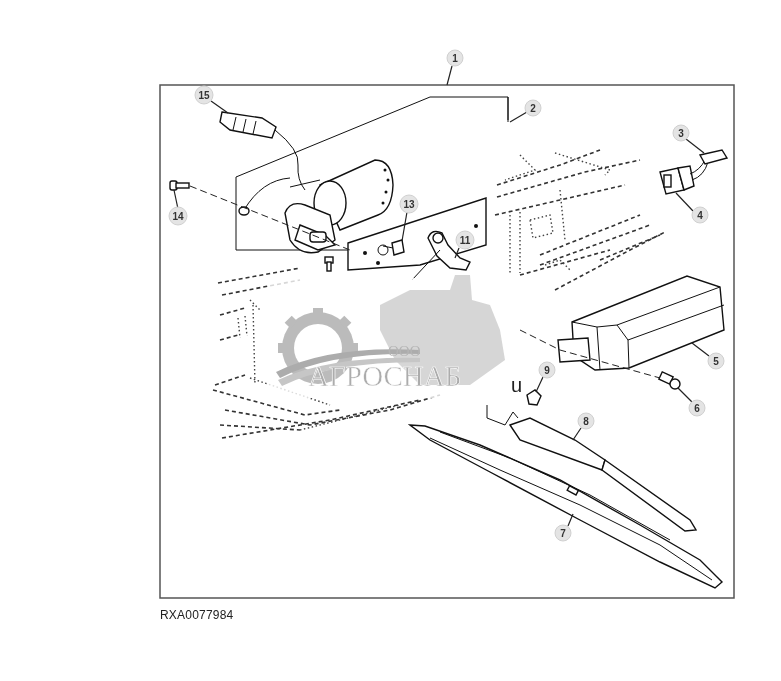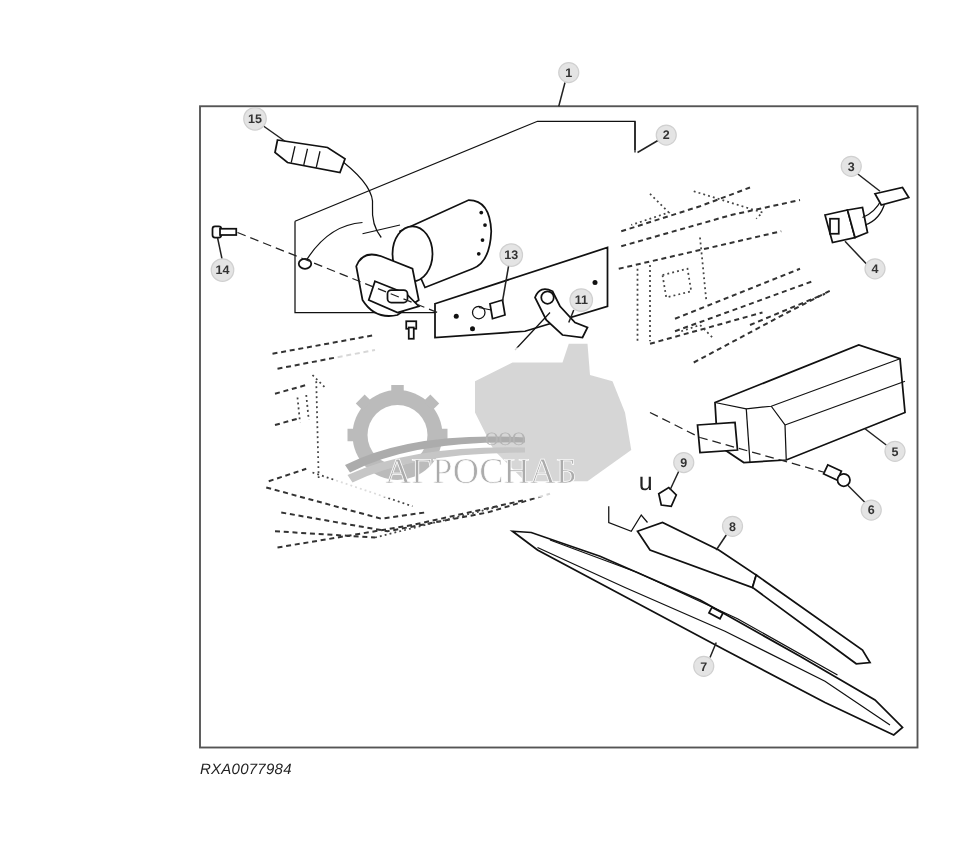--- a/index.html
+++ b/index.html
@@ -9,21 +9,21 @@
   .callout-label { font-family: "Liberation Sans", sans-serif; font-size: 10px; font-weight: bold; fill: #333333; }
   .callout-circle { fill: #e4e4e4; stroke: #d0d0d0; stroke-width: 1; }
   .leader { stroke: #222; stroke-width: 1.2; fill: none; }
   .part { stroke: #111; stroke-width: 1.4; fill: #ffffff; }
   .part-thin { stroke: #111; stroke-width: 1; fill: none; }
   .dashed-bg { stroke: #333; stroke-width: 1.6; fill: none; stroke-dasharray: 4 3; }
   .dotted-bg { stroke: #444; stroke-width: 1.4; fill: none; stroke-dasharray: 1.5 2.5; }
   .centerline { stroke: #222; stroke-width: 1; fill: none; stroke-dasharray: 7 4; }
   .wm { fill: #b8b8b8; }
   .wm-light { fill: #d4d4d4; }
-  #figure-id { position: absolute; left: 160px; top: 608px; font-size: 12px; color: #222; letter-spacing: 0.2px; font-style: italic; }
+  #figure-id { position: absolute; left: 160px; top: 608px; font-size: 12px; color: #222; letter-spacing: 0.2px; }
 </style>
 </head>
 <body>
 
 <svg id="diagram" viewBox="0 0 781 681" xmlns="http://www.w3.org/2000/svg">
 
   <rect x="160" y="85" width="574" height="513" fill="none" stroke="#555555" stroke-width="1.5"></rect>
 
   <g>
 

